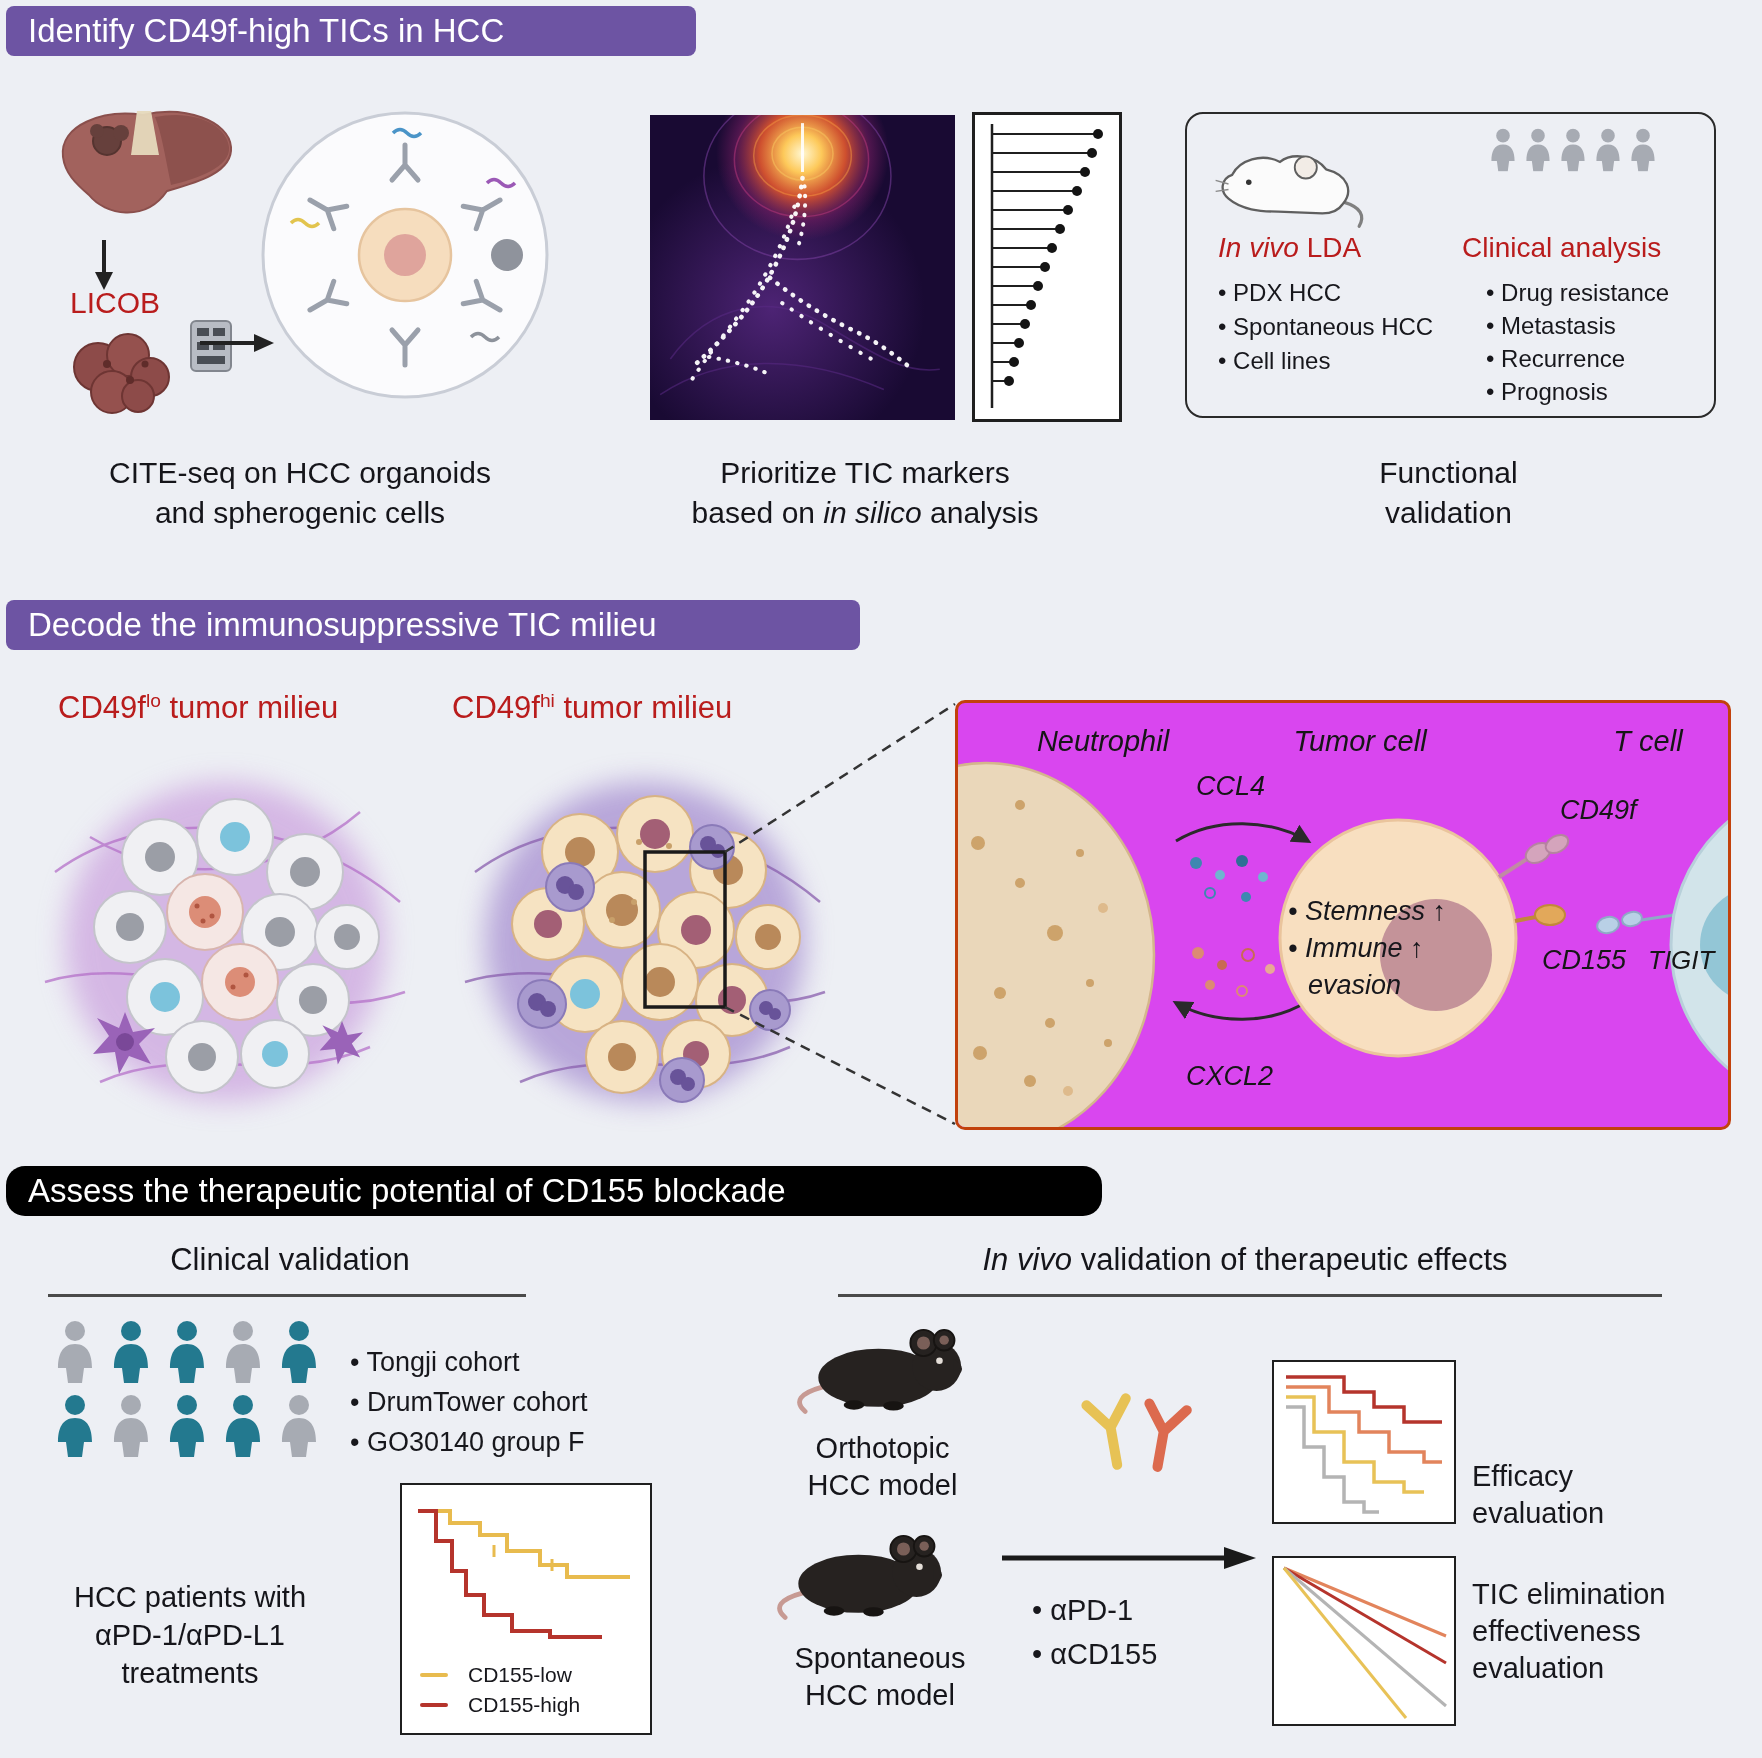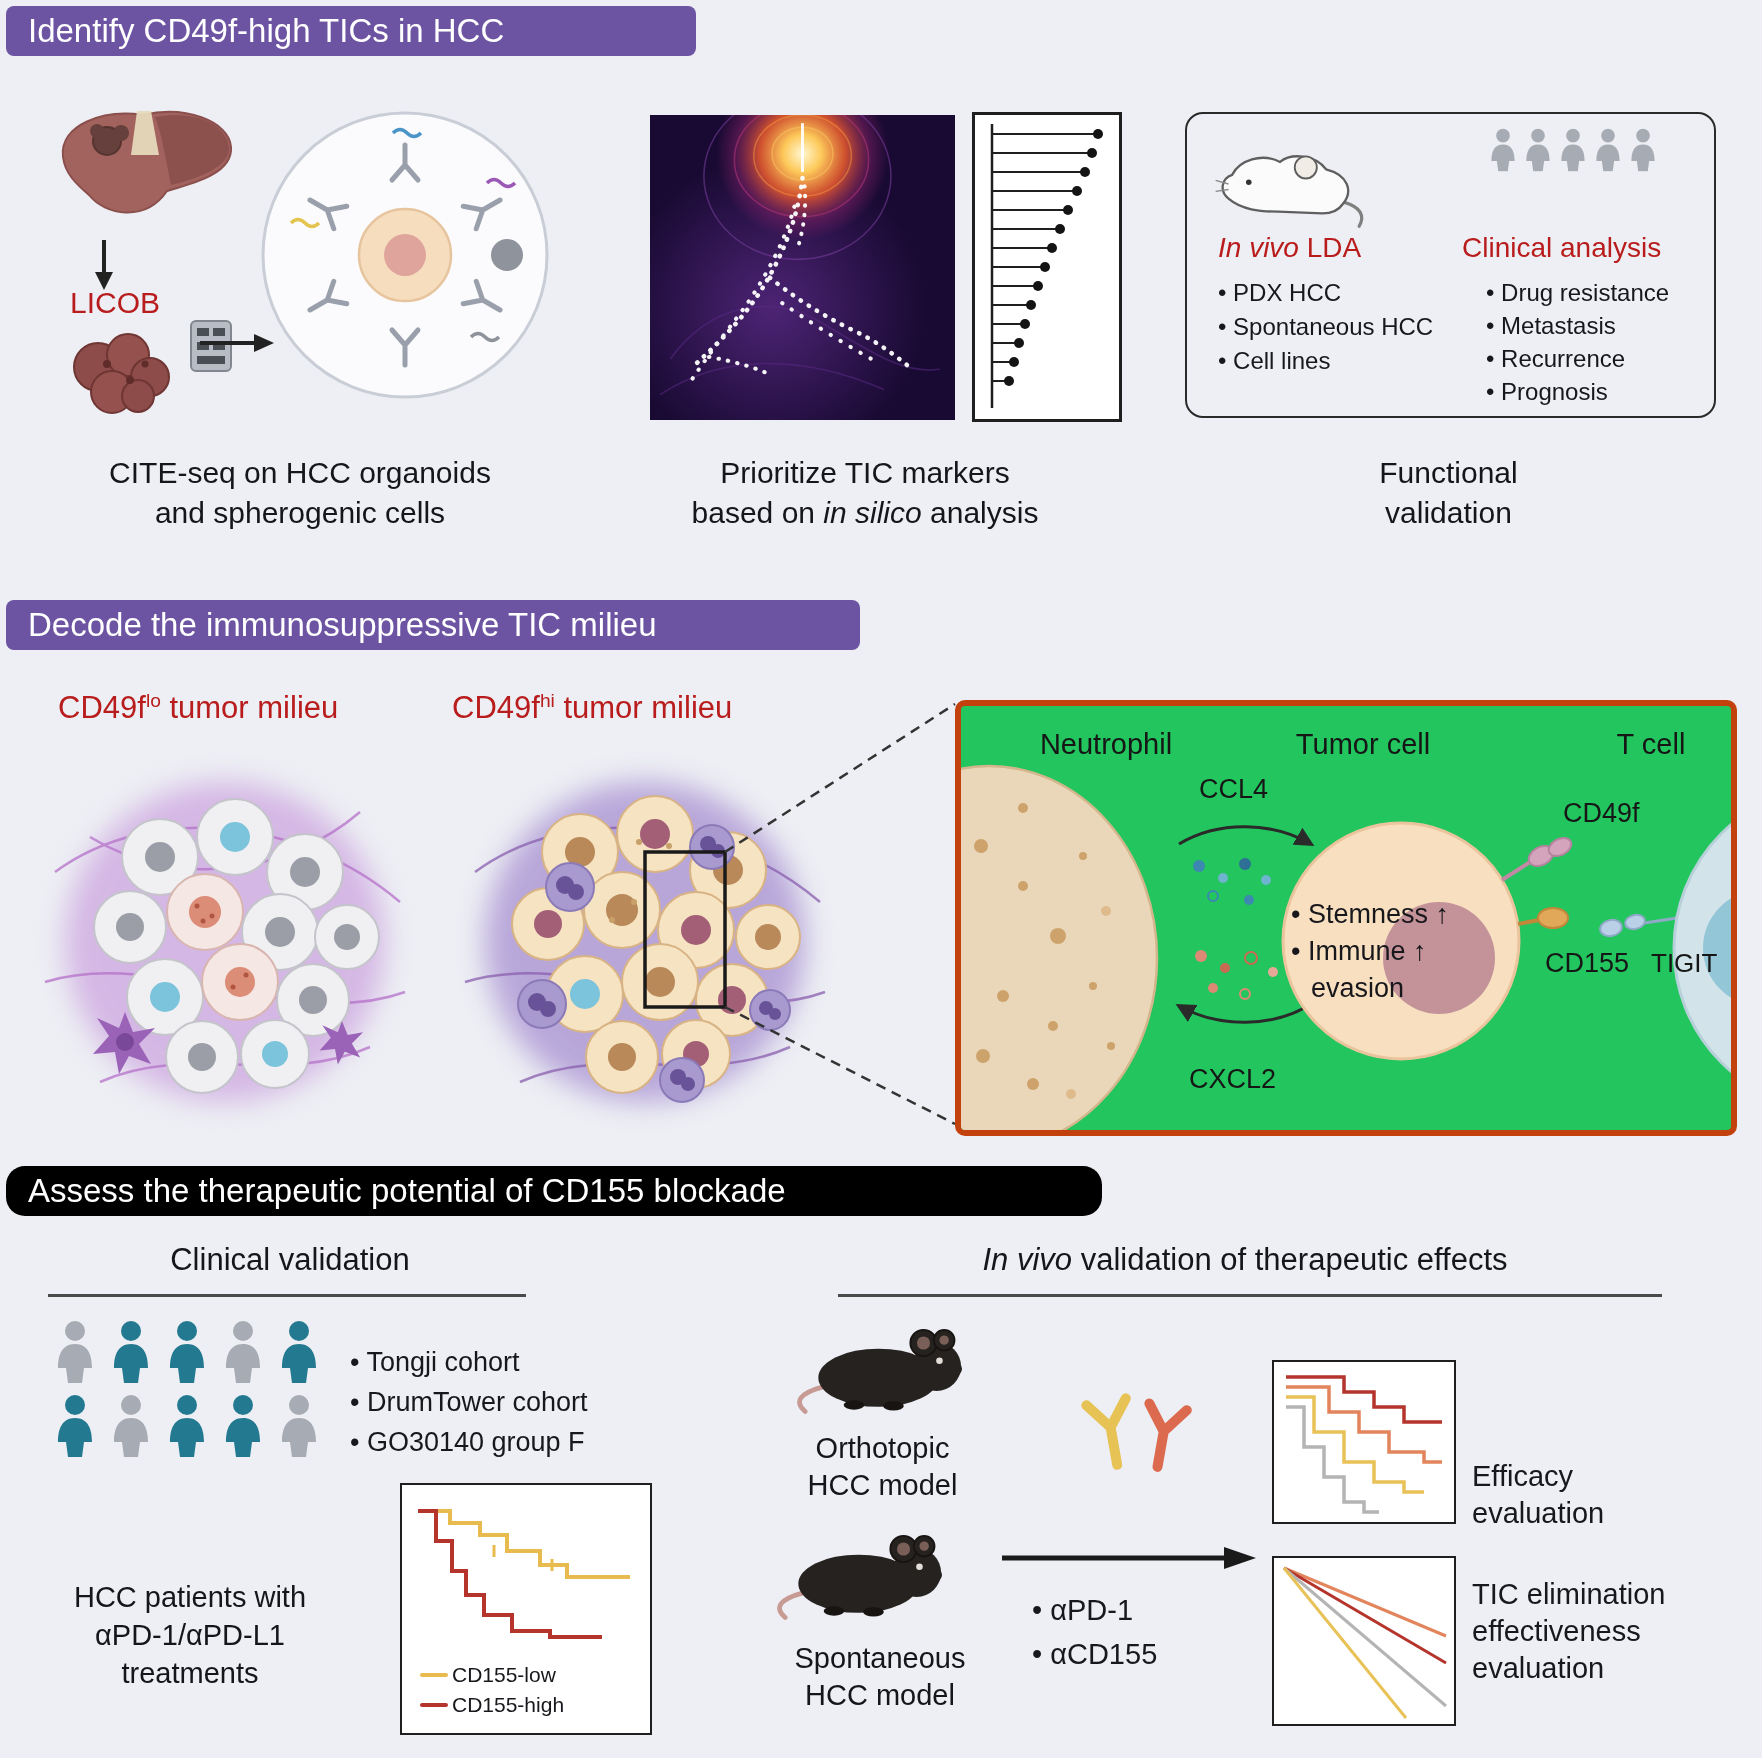--- a/index.html
+++ b/index.html
@@ -15,23 +15,23 @@
   .blist > div{white-space:nowrap;}
   .blist > div::before{content:"• ";}
   .panelbox{position:absolute;border:2.5px solid #2a2a2a;border-radius:18px;}
   .plotbox{position:absolute;background:#fff;border:2.5px solid #1f1f1f;}
   .person{display:inline-block;}
   .person-gray{color:#a7abb3;}
   .person-teal{color:#23798f;}
   .pgrid{position:absolute;display:flex;flex-direction:column;gap:10px;}
   .prow{display:flex;gap:10px;}
   .underline-rule{position:absolute;height:3px;background:#4a4a4a;}
-  .legend-row{position:absolute;display:flex;align-items:center;gap:4px;font-size:21px;white-space:nowrap;}
+  .legend-row{position:absolute;display:flex;align-items:center;gap:20px;font-size:21px;white-space:nowrap;}
   .legend-dash{width:28px;height:4px;border-radius:2px;}
-  .zoompanel{position:absolute;background:#22c55e;border:6px solid #c2410c;border-radius:10px;overflow:hidden;}
+  .zoompanel{position:absolute;background:#d946ef;border:3px solid #c2410c;border-radius:10px;overflow:hidden;font-style:italic;}
   .ptxt{position:absolute;font-size:27px;white-space:nowrap;color:#161616;}
   .pline{font-size:27px;line-height:37px;white-space:nowrap;}
   .pline.nobullet{padding-left:20px;}
   .pline:not(.nobullet)::before{content:"• ";}
   i{font-style:italic;}
 </style>
 </head>
 <body>
 
 <svg width="0" height="0" style="position:absolute">

